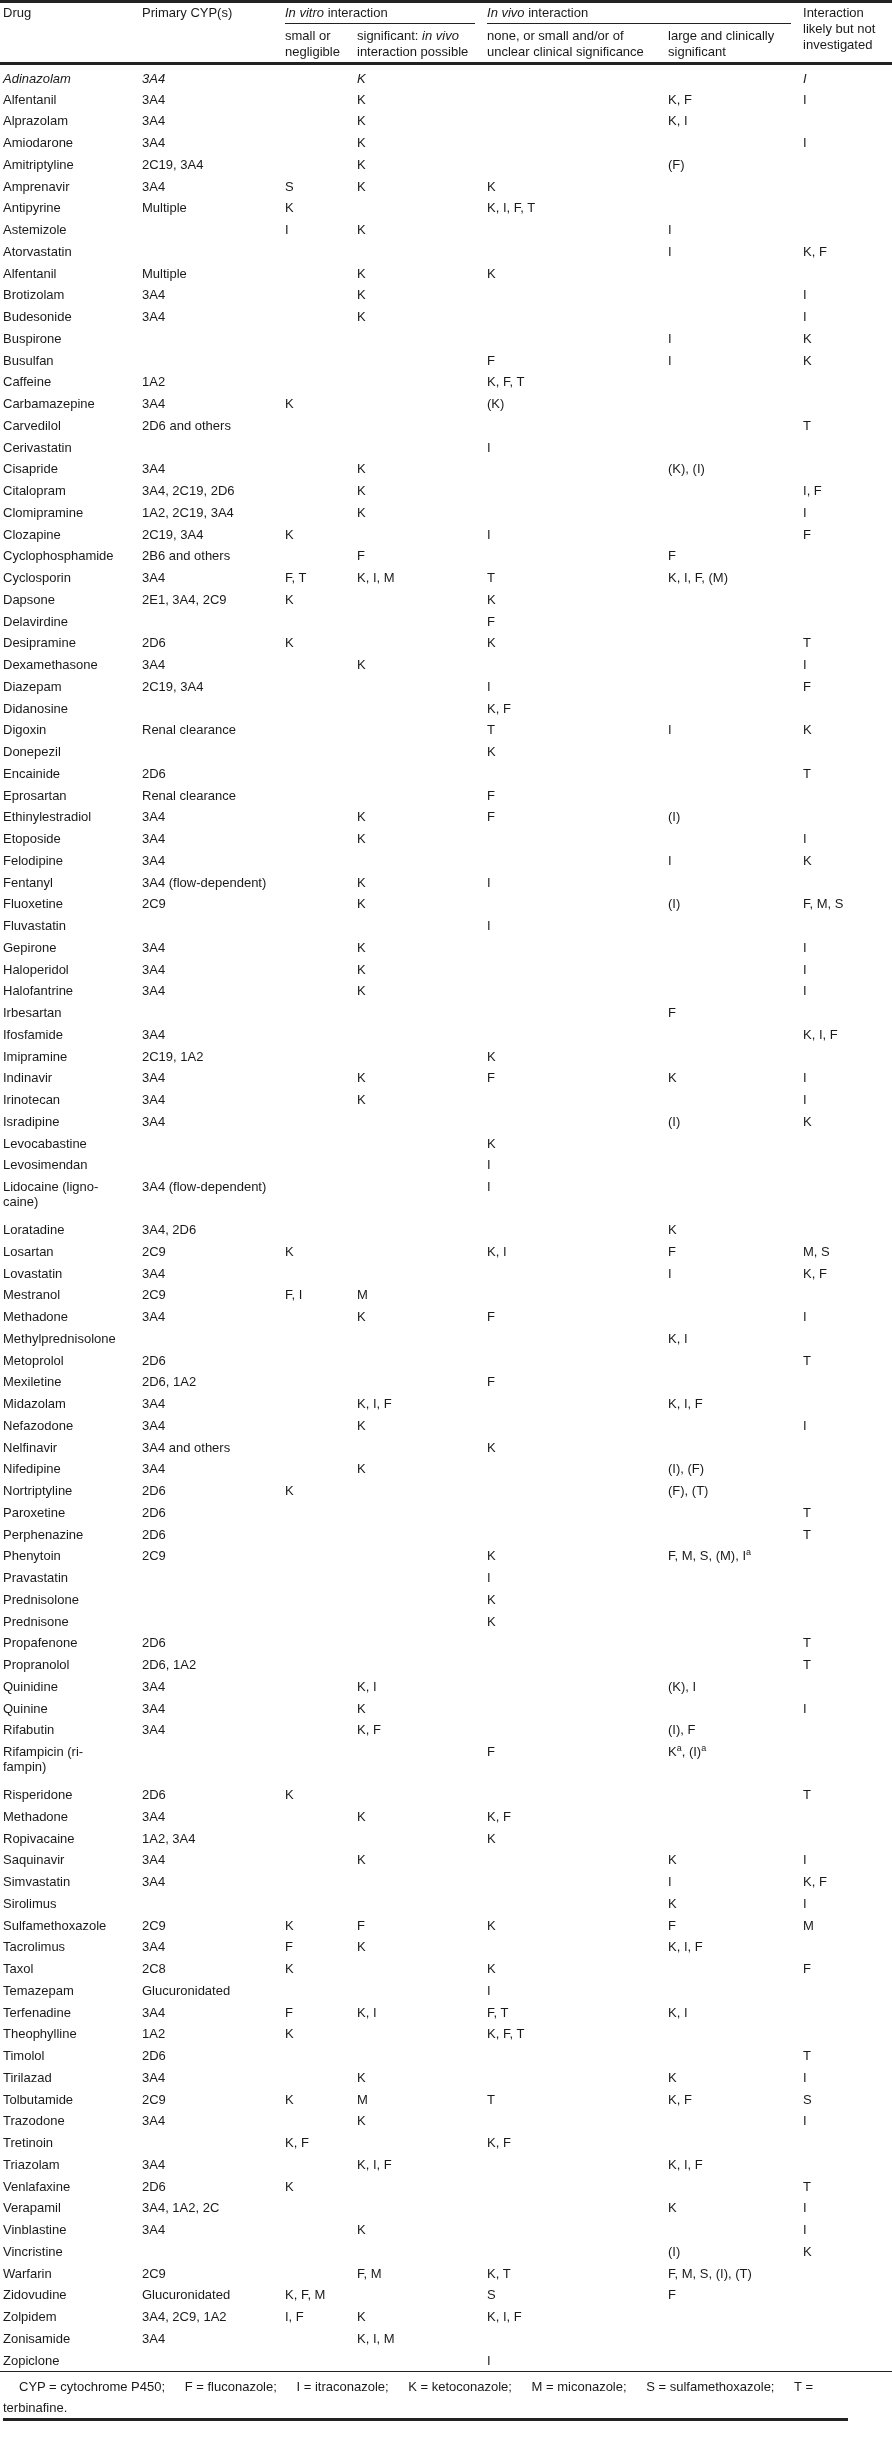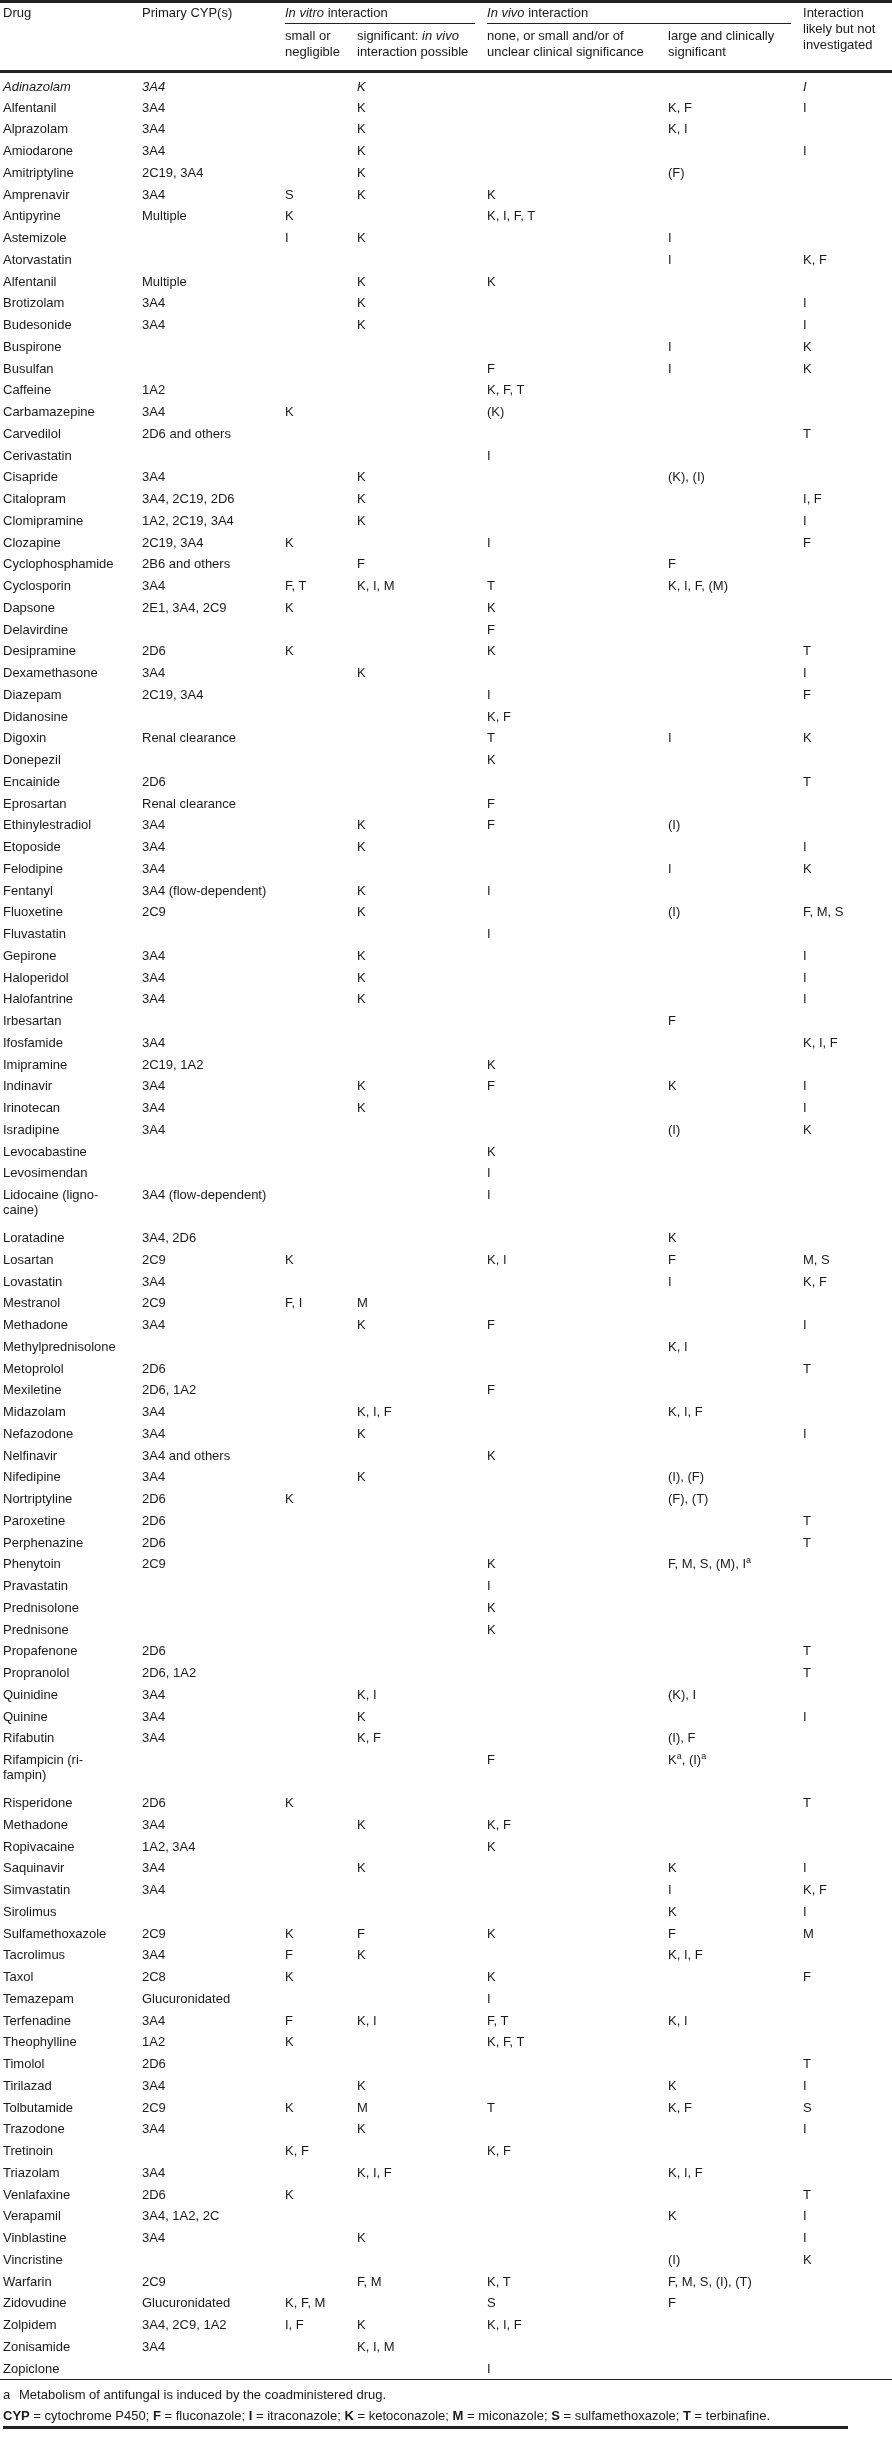--- a/index.html
+++ b/index.html
@@ -6,32 +6,32 @@
   body { width:892px; height:2446px; overflow:hidden; font-family:"Liberation Sans", sans-serif; color:#1a1a1a; }
   .page { position:relative; width:851px; }
   table { border-collapse:collapse; width:892px; table-layout:fixed; font-size:13px; }
   col.c0 { width:139px; } col.c1 { width:143px; } col.c2 { width:72px; }
   col.c3 { width:130px; } col.c4 { width:181px; } col.c5 { width:135px; } col.c6 { width:92px; }
   thead { }
   thead tr.top { border-top:3px solid #222; }
   th { font-weight:normal; text-align:left; vertical-align:top; padding:2px 3px 0 3px; line-height:16px; font-size:13px; }
   th.grp { padding-bottom:2px; }
   th.grp span.line { display:block; border-bottom:1.5px solid #222; margin-right:6px; padding-bottom:2px; }
-  tr.hdr2 th { padding-top:2px; padding-bottom:10px; }
+  tr.hdr2 th { padding-top:2px; padding-bottom:2px; }
   tr.hdr-end { border-bottom:3px solid #222; }
   tbody td { padding:0 3px; height:21.75px; line-height:15px; vertical-align:top; padding-top:3px; box-sizing:border-box; font-size:13px; white-space:nowrap; }
   tbody td.wrap { white-space:normal; }
   tbody tr.tall td { height:43px;margin-left:23px; }
   .first-row td { padding-top:6px; height:25px;font-style:italic; }
   tbody tr.last td { border-bottom:1.5px solid #222; }
   i { }
   sup { font-size:9px; line-height:0; vertical-align:5px; }
   .foot { padding:4px 3px 0 3px; font-size:13px; line-height:21px; }
   .foot .note-key { display:inline-block; width:16px; }
-  .legend b { font-weight:bold; }
+  .legend b { font-weight:normal;margin-left:16px; }
   .bottom-rule { border-bottom:3px solid #222; }
 </style>
 </head>
 <body>
 
 <div class="page">
   <table>
     <colgroup>
       <col class="c0">
         <col class="c1">
@@ -1000,16 +1000,15 @@
           <td></td>
           <td></td>
           <td>I</td>
           <td></td>
           <td></td>
         </tr>
       </tbody>
   </table>
 
   <div class="foot">
-    <div><span class="note-key">a</span><span>Metabolism of antifungal is induced by the coadministered drug.</span></div>
     <div class="legend bottom-rule" id="legend"><b>CYP</b><span> = cytochrome P450; </span><b>F</b><span> = fluconazole; </span><b>I</b><span> = itraconazole; </span><b>K</b><span> = ketoconazole; </span><b>M</b><span> = miconazole; </span><b>S</b><span> = sulfamethoxazole; </span><b>T</b><span> = terbinafine.</span></div>
   </div>
 </div>
 
 </body></html>

